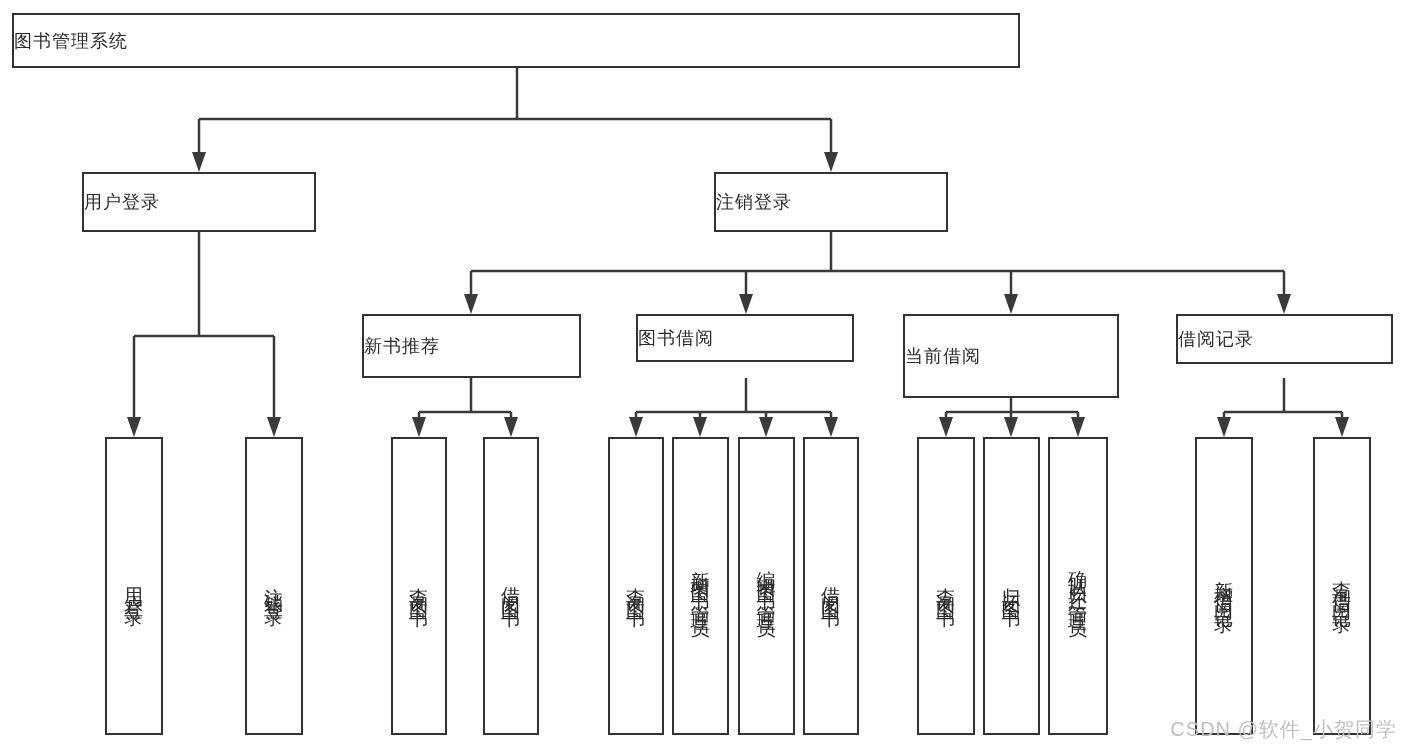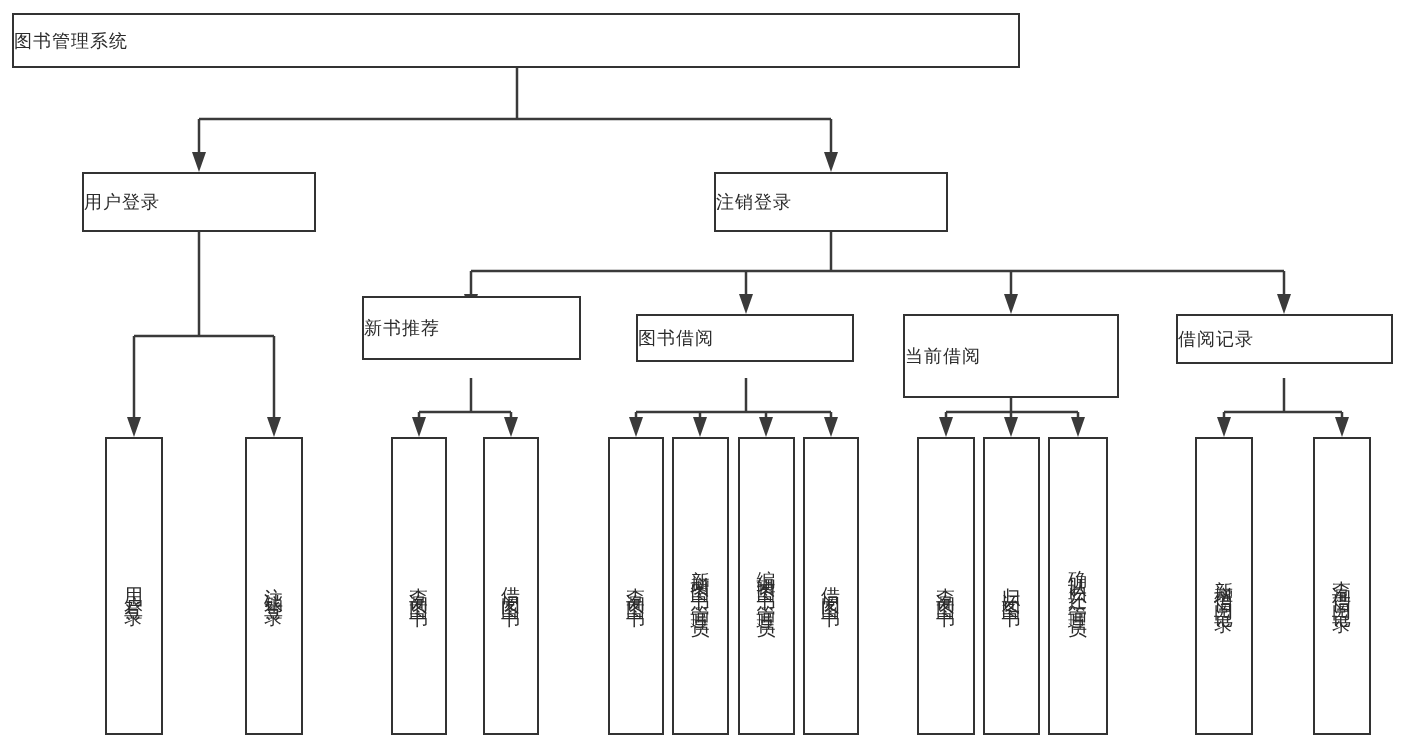--- a/index.html
+++ b/index.html
@@ -141,21 +141,21 @@
     <span>图书管理系统</span>
   </div>
 
   <div class="hnode" style="left:82px;top:172px;width:234px;height:60px">
     <span>用户登录</span>
   </div>
   <div class="hnode" style="left:714px;top:172px;width:234px;height:60px">
     <span>注销登录</span>
   </div>
 
-  <div class="hnode" style="left:362px;top:296px;width:219px;height:64px">
+  <div class="hnode" style="left:362px;top:314px;width:219px;height:64px">
     <span>新书推荐</span>
   </div>
   <div class="hnode" style="left:636px;top:314px;width:218px;height:48px">
     <span>图书借阅</span>
   </div>
   <div class="hnode" style="left:903px;top:314px;width:216px;height:84px">
     <span>当前借阅</span>
   </div>
   <div class="hnode" style="left:1176px;top:314px;width:217px;height:50px">
     <span>借阅记录</span>
@@ -198,13 +198,14 @@
     <span>确认归还（管理员）</span>
   </div>
 
   <div class="vnode" style="left:1195px;width:58px">
     <span>新增借阅记录</span>
   </div>
   <div class="vnode" style="left:1313px;width:58px">
     <span>查询借阅记录</span>
   </div>
 
+  <div id="watermark">CSDN @软件_小贺同学</div>
 </div>
 
 </body></html>

